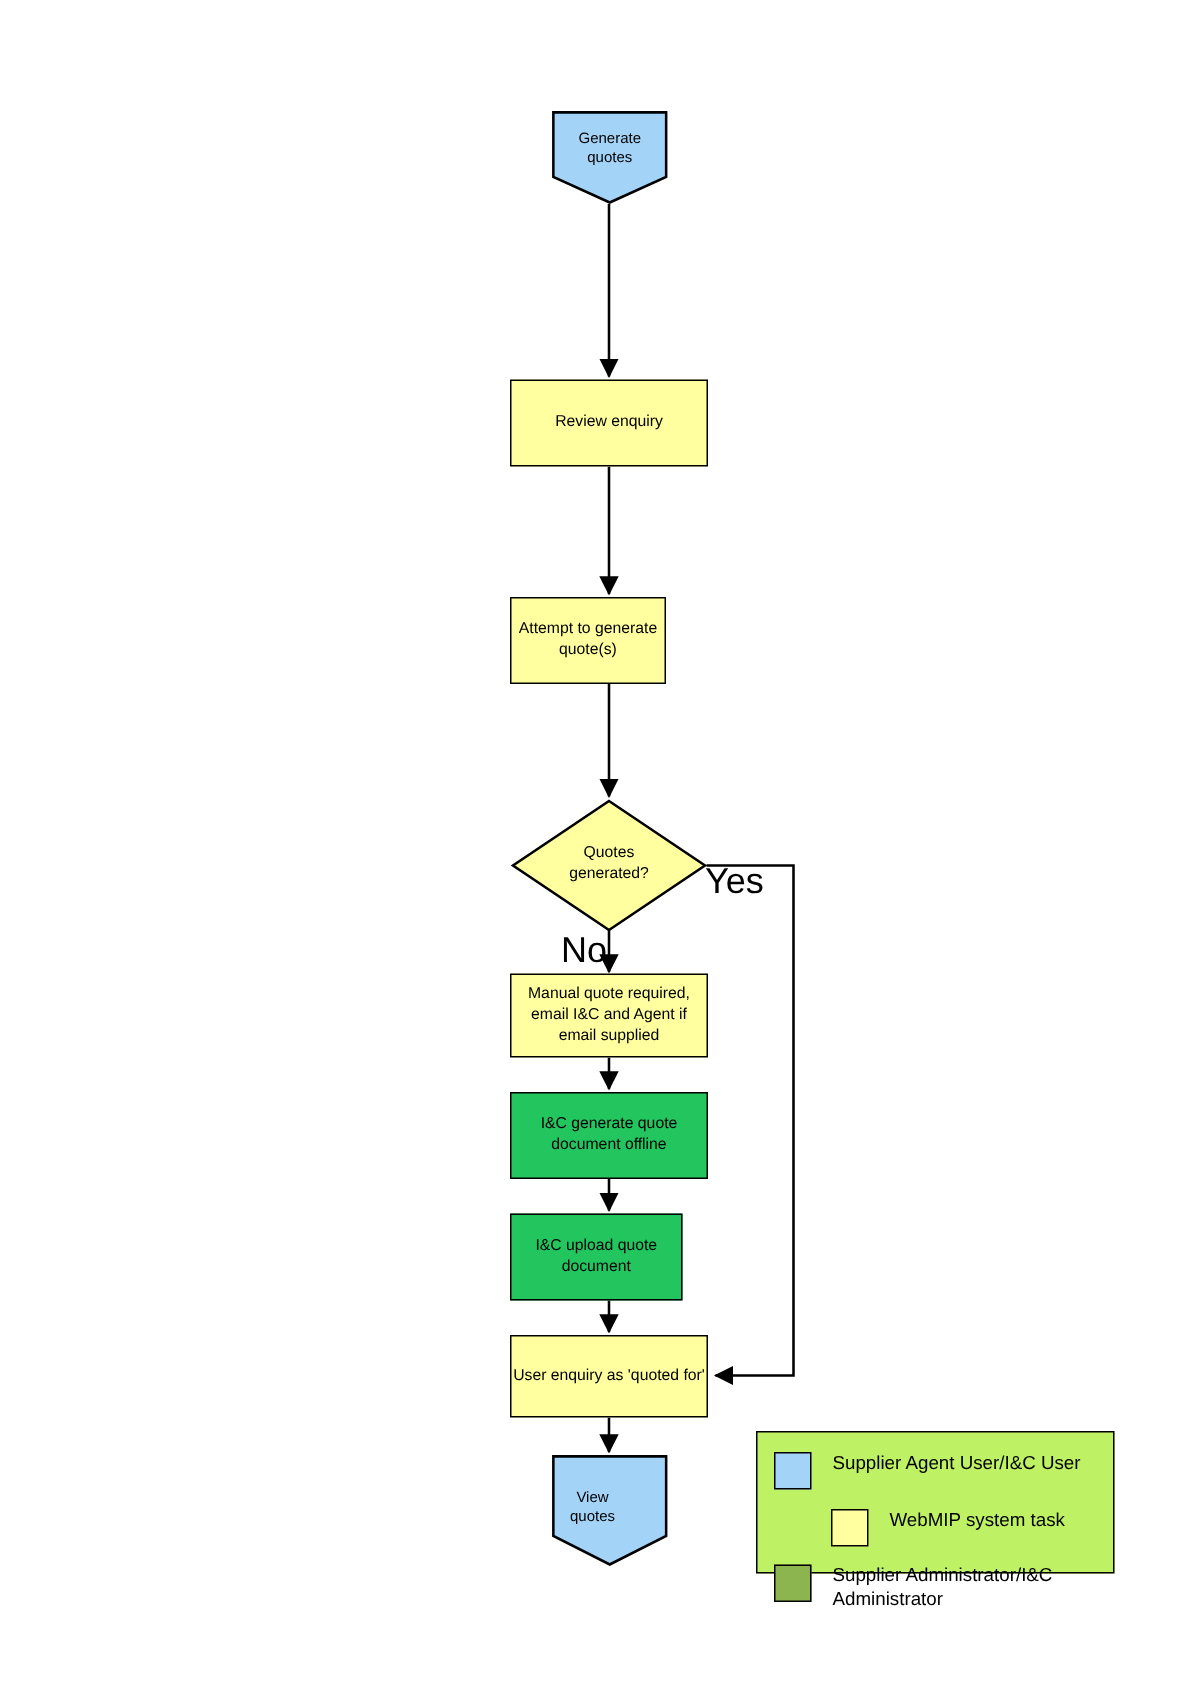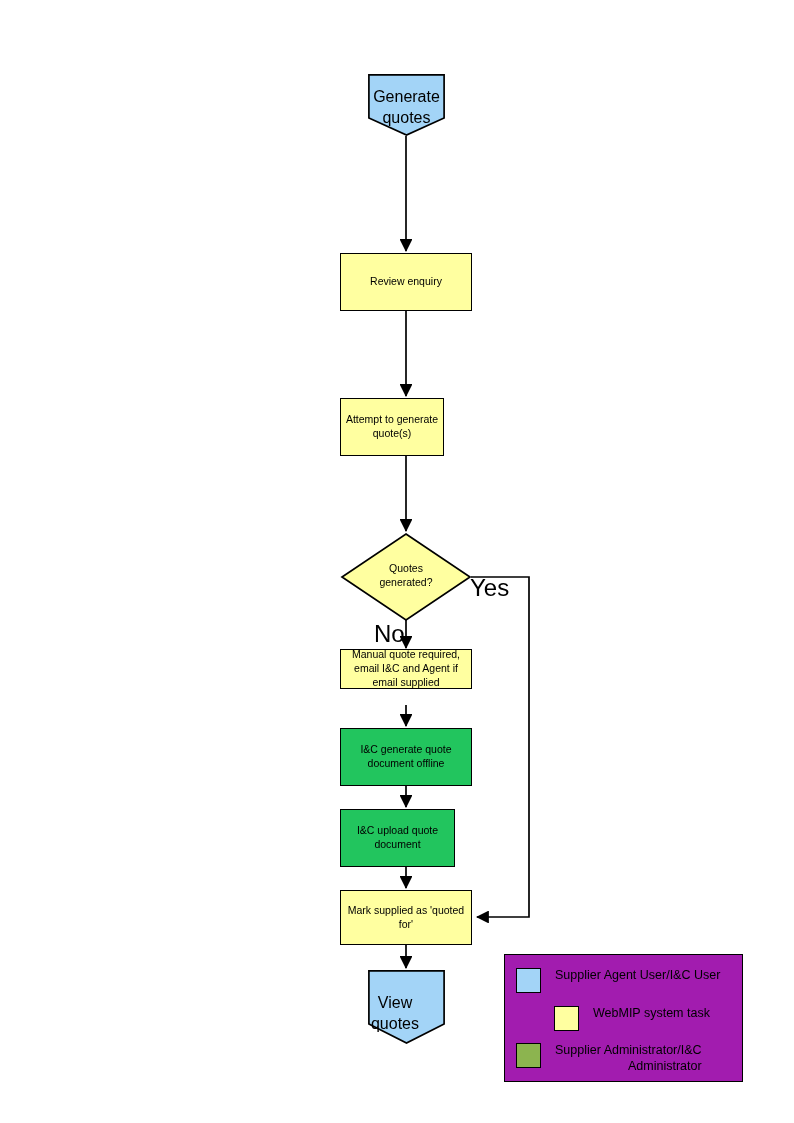--- a/index.html
+++ b/index.html
@@ -48,21 +48,21 @@
     position: absolute;
     left: 0; top: 0;
     overflow: visible;
   }
   .pentagon .plabel {
     position: absolute;
     left: 0;
     width: 100%;
     text-align: center;
     color: #000;
-    font-size: 16px;
+    font-size: 10px;
     line-height: 1.32;
     z-index: 2;
   }
 
   
   .diamond {
     position: absolute;
     z-index: 3;
   }
   .diamond svg {
@@ -90,23 +90,23 @@
     white-space: nowrap;
     text-align: right;
   }
 
   
   #legend {
     position: absolute;
     left: 504px;
     top: 954px;
     width: 239px;
-    height: 128px;
+    height: 95px;
     border: 1.6px solid #000000;
-    background: #a21caf;
+    background: #bef264;
     box-sizing: border-box;
     z-index: 5;
   }
   .legend-row {
     position: absolute;
     left: 11px;
     display: flex;
     align-items: flex-start;
   }
   .legend-swatch {
@@ -177,54 +177,54 @@
   <svg width="130" height="88" viewBox="0 0 130 88" xmlns="http://www.w3.org/2000/svg">
     <polygon points="65,1 129,44 65,87 1,44" fill="#ffffa0" stroke="#000000" stroke-width="1.7"></polygon>
   </svg>
   <div class="dlabel" style="top:29px; white-space:pre-line;">Quotes
 generated?</div>
 </div>
 
 <div class="edge-label" style="left:470px; top:574px;">Yes</div>
 <div class="edge-label" style="left:374px; top:620px;">No</div>
 
-<div class="node rect yellow" style="left:340px; top:649px; width:132px; height:40px;">
+<div class="node rect yellow" style="left:340px; top:649px; width:132px; height:56px;">
   <span style="white-space:pre-line;">Manual quote required,
 email I&amp;C and Agent if
 email supplied</span>
 </div>
 
 <div class="node rect blue" style="left:340px; top:728px; width:132px; height:58px;">
   <span style="white-space:pre-line;">I&amp;C generate quote
 document offline</span>
 </div>
 
 <div class="node rect blue" style="left:340px; top:809px; width:115px; height:58px;">
   <span style="white-space:pre-line;">I&amp;C upload quote
 document</span>
 </div>
 
 <div class="node rect yellow" style="left:340px; top:890px; width:132px; height:55px;">
-  <span style="white-space:pre-line;">Mark supplied as 'quoted for'</span>
+  <span style="white-space:pre-line;">User enquiry as 'quoted for'</span>
 </div>
 
 <div class="pentagon" style="left:368px; top:970px; width:54px; height:74px;">
   <svg width="77" height="74" viewBox="0 0 77 74" xmlns="http://www.w3.org/2000/svg">
     <polygon points="0.9,0.9 76.1,0.9 76.1,54 38.5,73 0.9,54" fill="#a3d4f7" stroke="#000000" stroke-width="1.7"></polygon>
   </svg>
   <div class="plabel" style="top:22px; white-space:pre-line;">View quotes</div>
 </div>
 
 <div id="legend">
   <div class="legend-row" style="top:13px;">
     <span class="legend-swatch sw-blue"></span>
     <span class="legend-text">Supplier Agent User/I&amp;C User</span>
   </div>
   <div class="legend-row" style="top:51px;margin-left:38px;">
     <span class="legend-swatch sw-yellow"></span>
     <span class="legend-text">WebMIP system task</span>
   </div>
-  <div class="legend-row" style="top:88px;text-align:right;">
+  <div class="legend-row" style="top:88px;">
     <span class="legend-swatch sw-green"></span>
     <span class="legend-text">Supplier Administrator/I&amp;C
 Administrator</span>
   </div>
 </div>
 
 </body></html>

